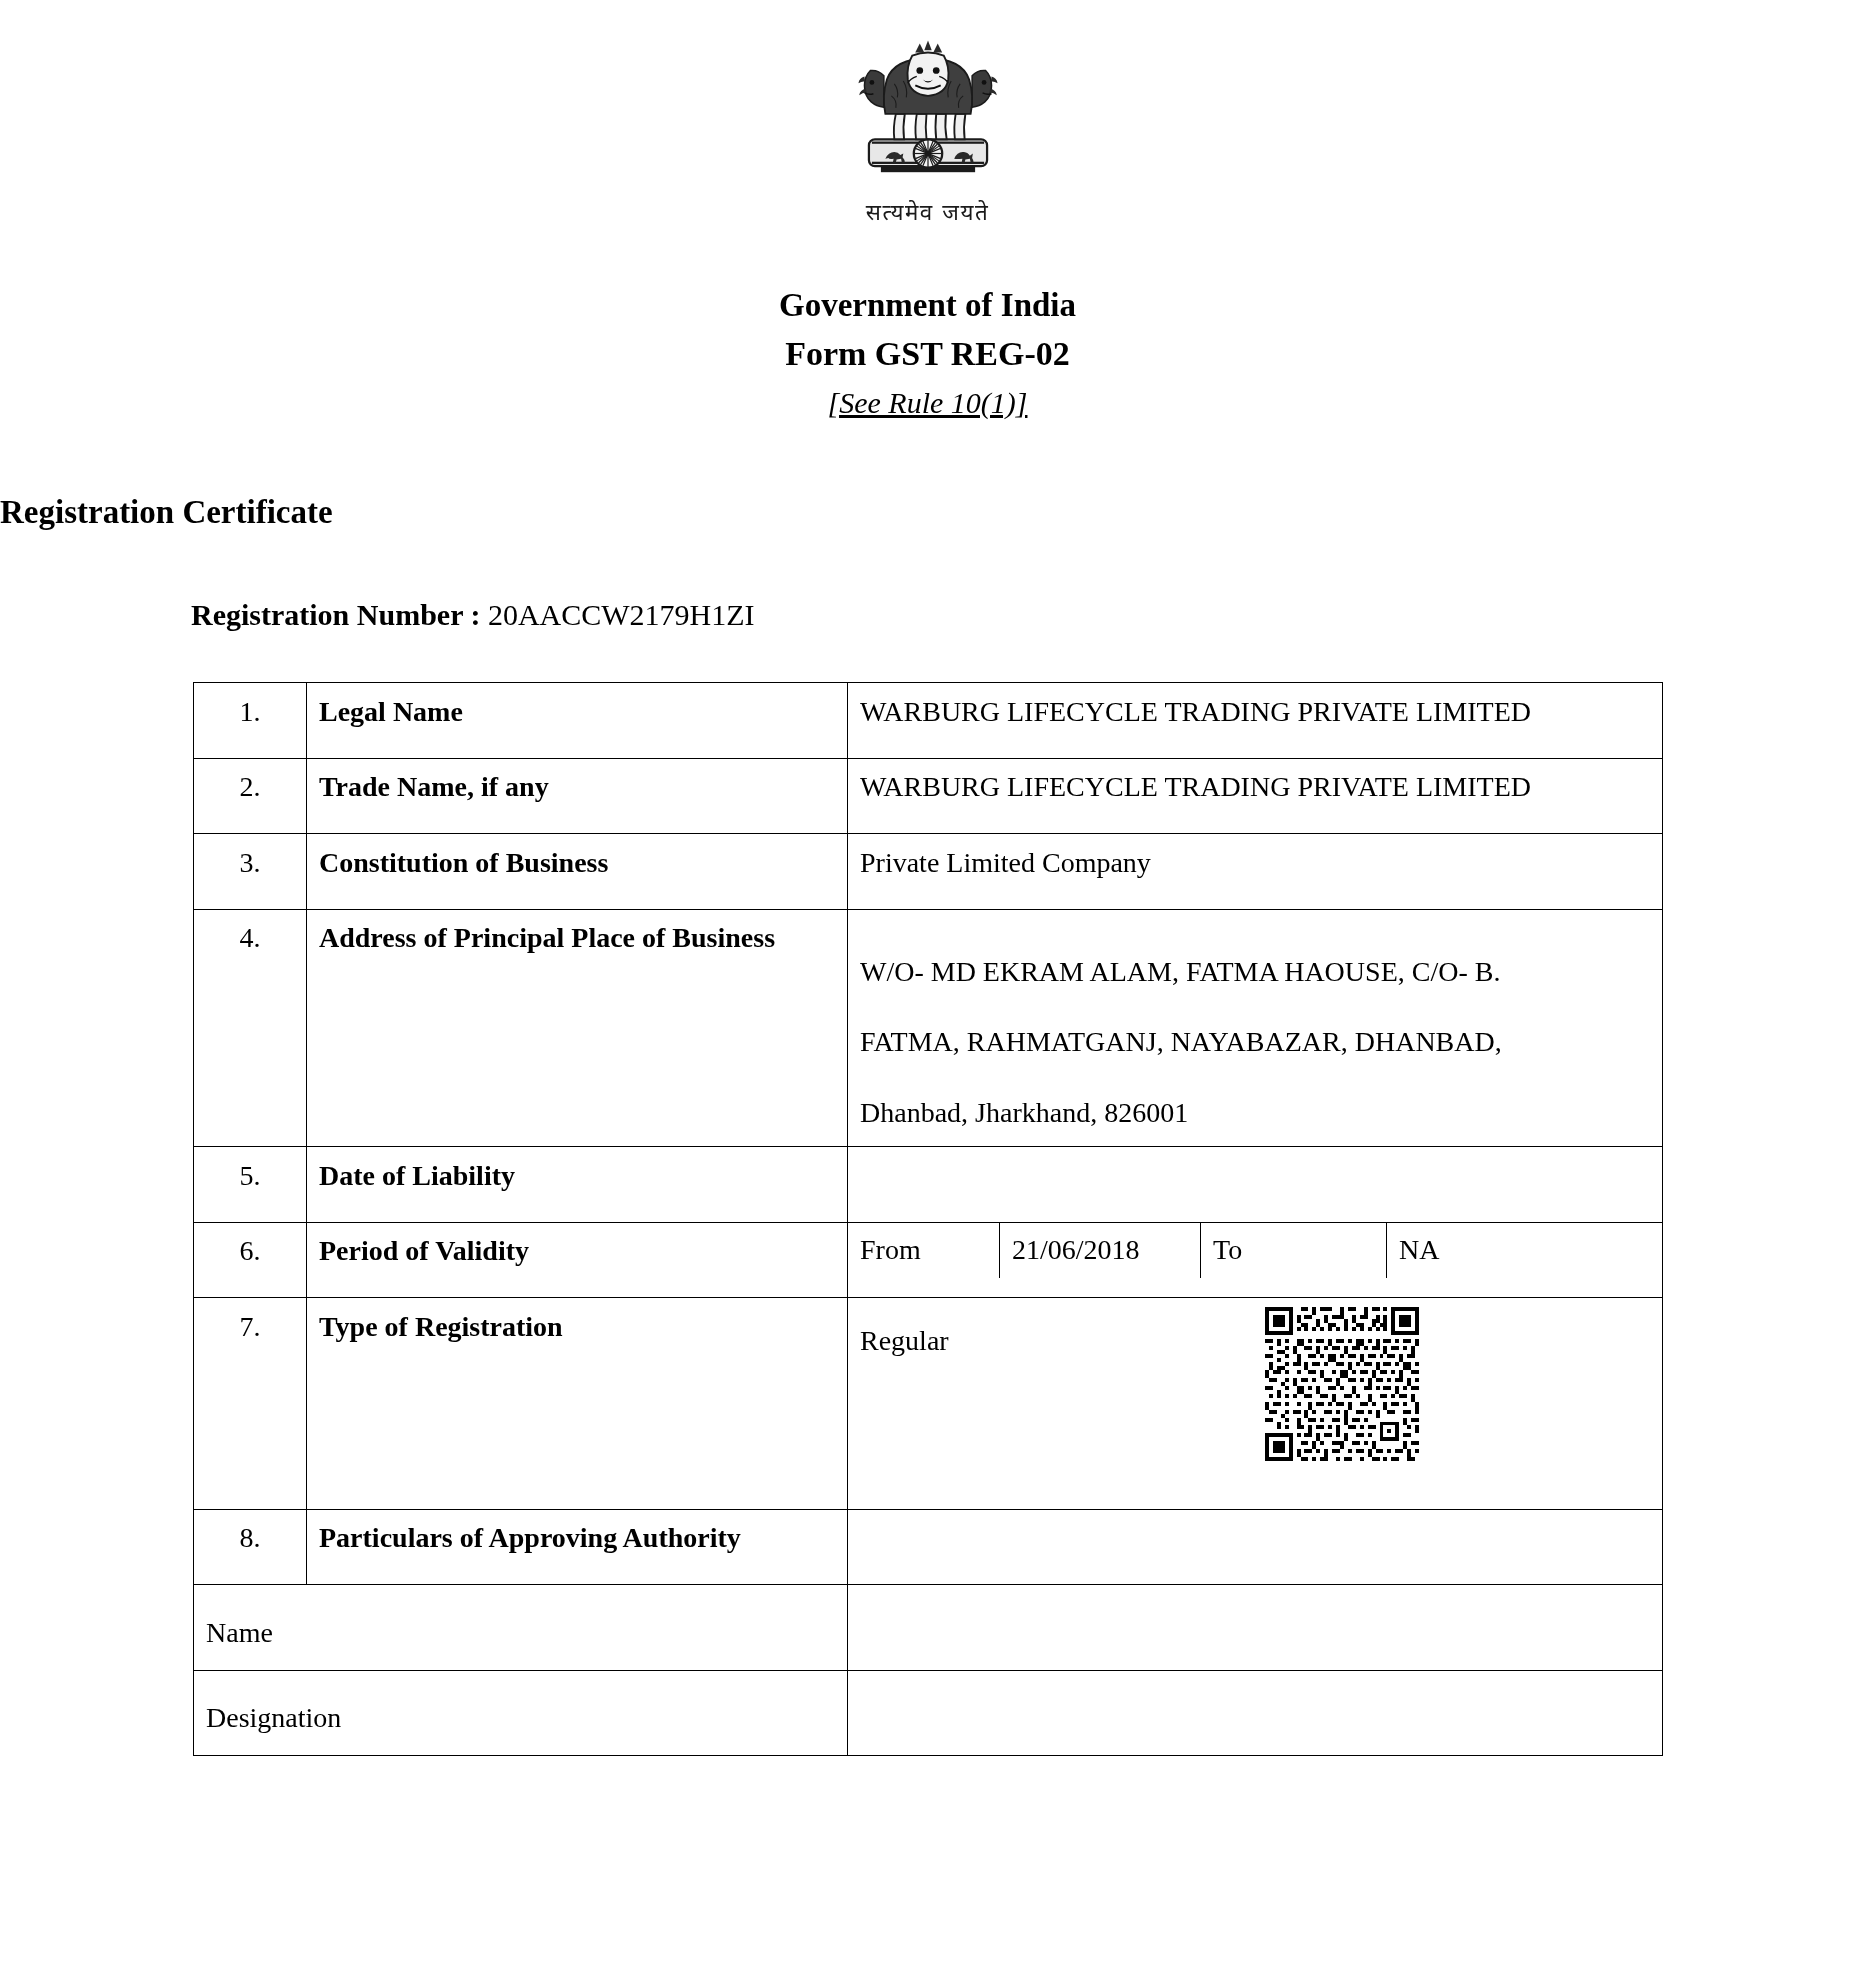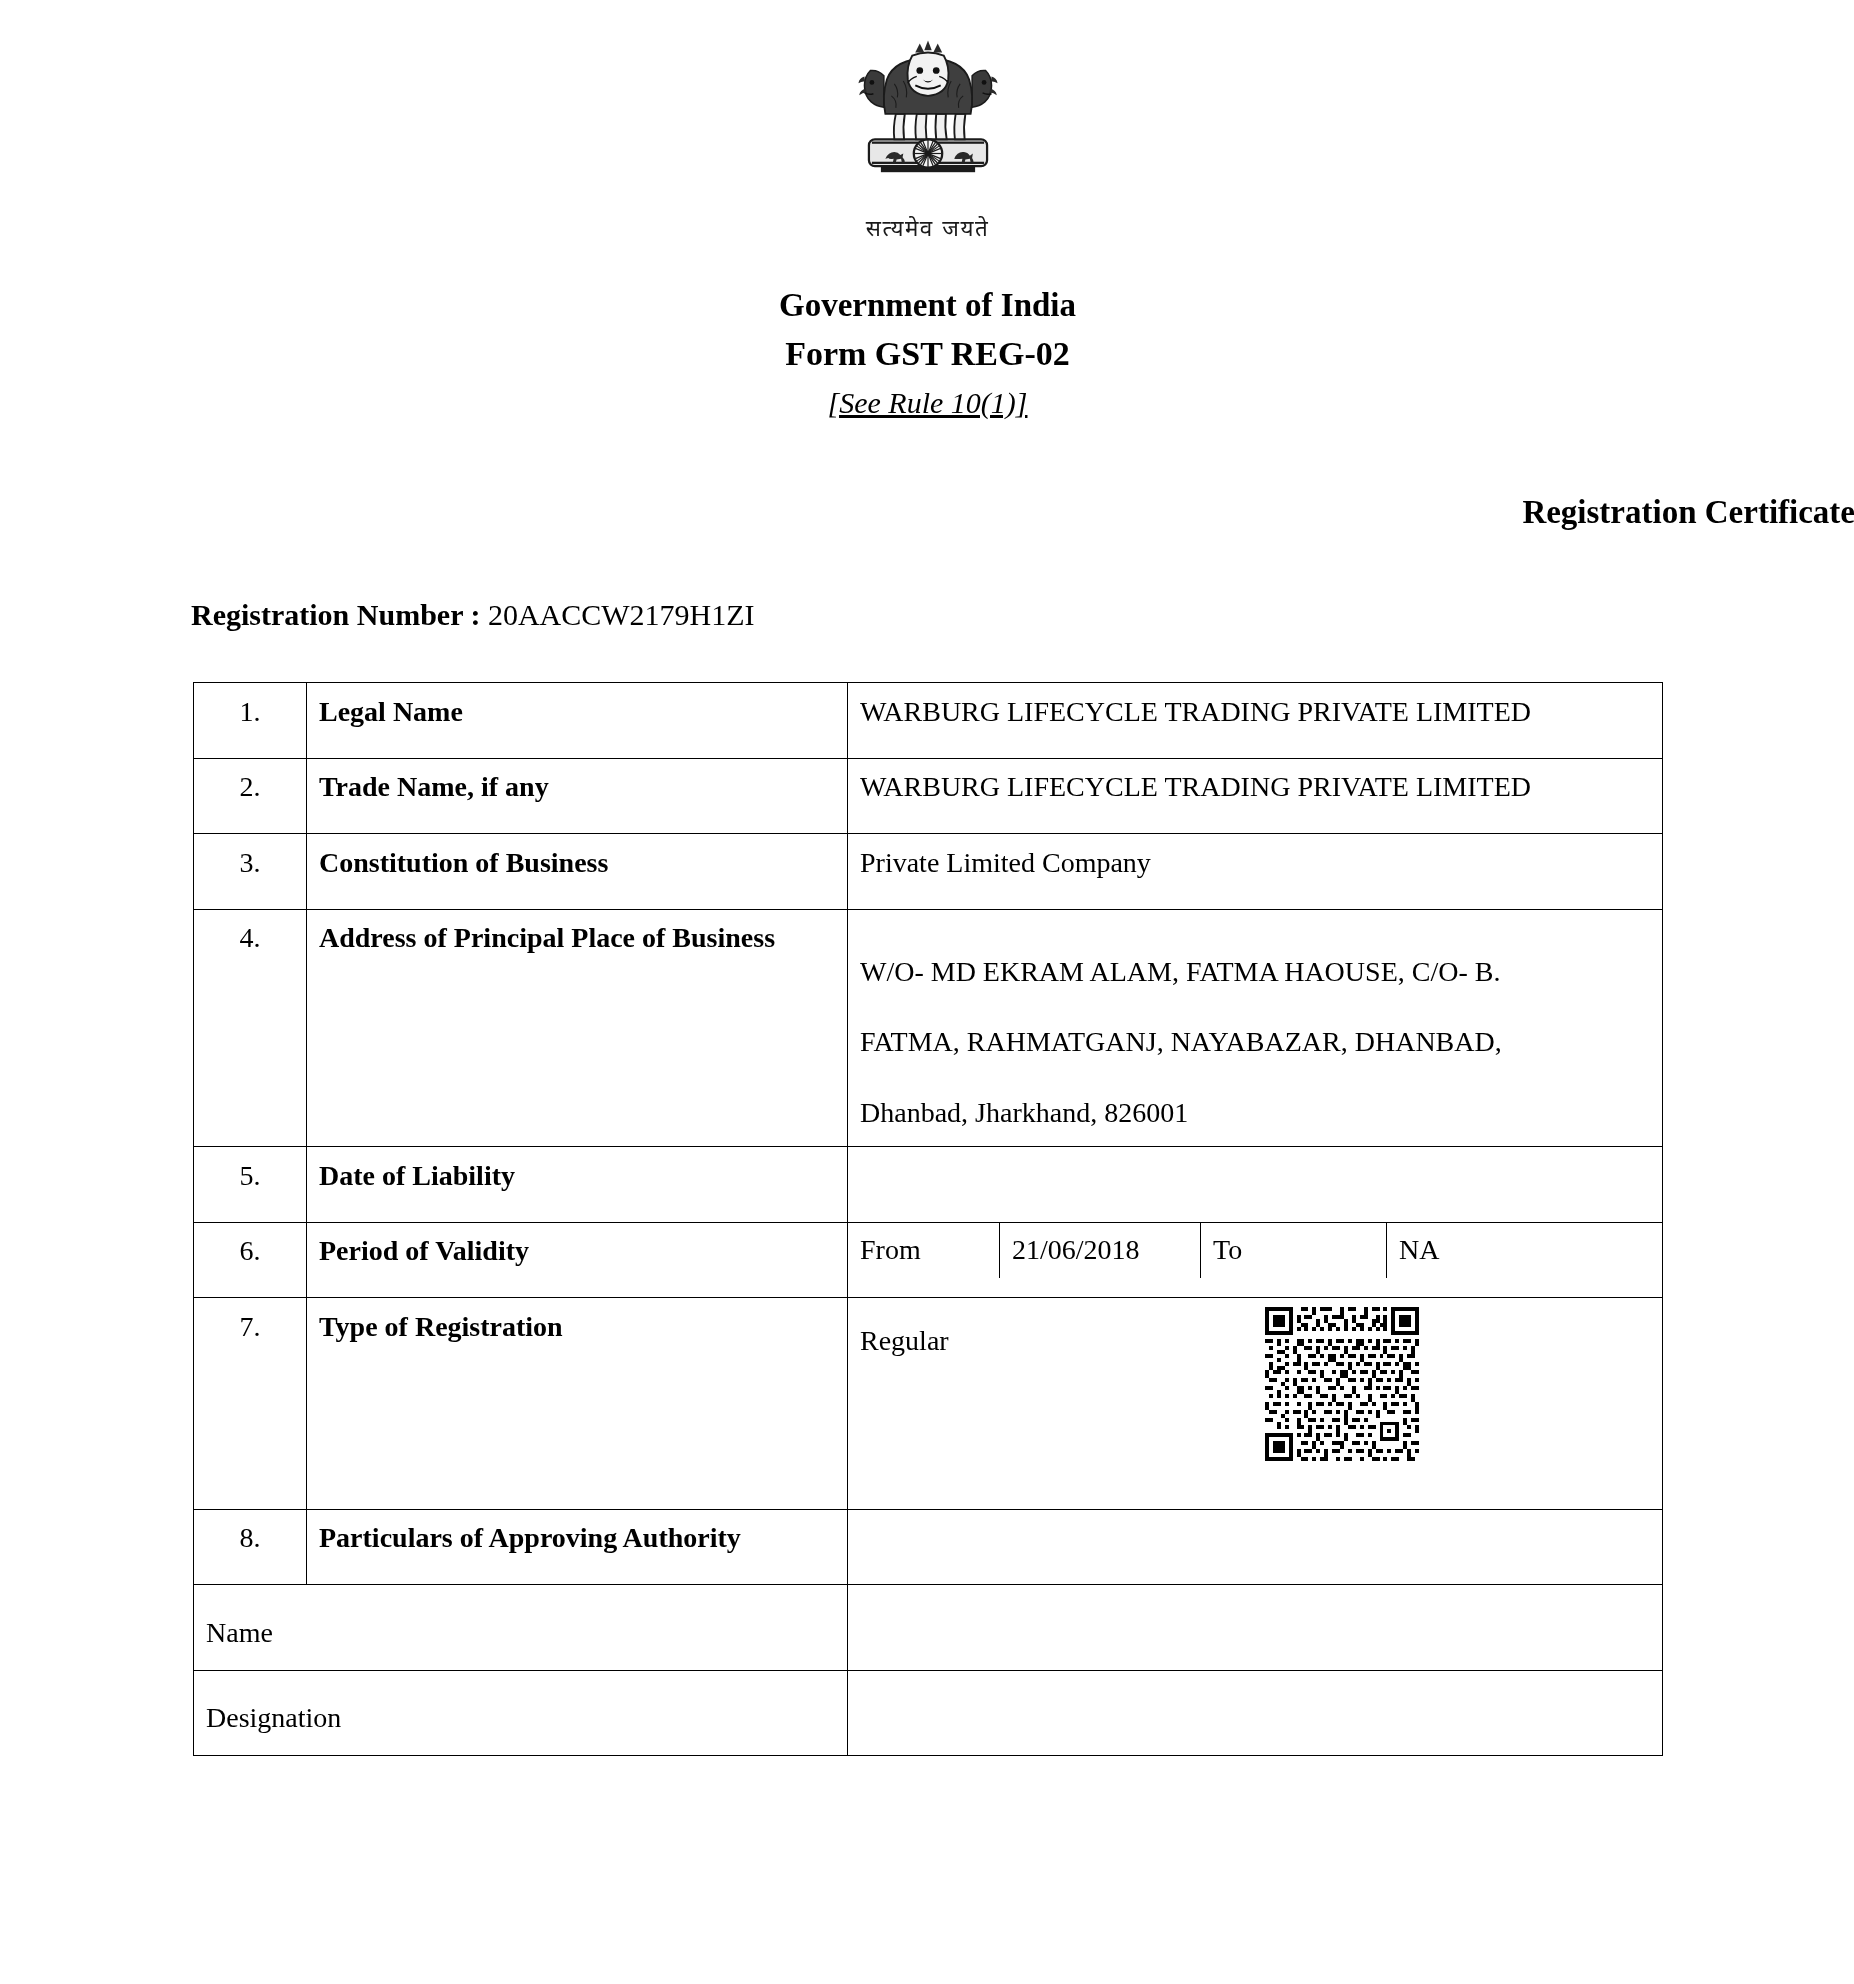--- a/index.html
+++ b/index.html
@@ -29,21 +29,21 @@
     left: 0;
     top: 30px;
     width: 1855px;
     text-align: center;
   }
   .emblem-svg { display: inline-block; }
   .emblem-motto {
     font-family: "DejaVu Sans", sans-serif;
     font-size: 22.4px;
     letter-spacing: 1.5px;
-    margin-top: 17px;
+    margin-top: 1px;
     color: #1a1a1a;
   }
 
   
   .hdr-block {
     position: absolute;
     left: 0;
     top: 284px;
     width: 1855px;
     text-align: center;
@@ -64,21 +64,21 @@
     font-style: italic;
     line-height: 1.3;
     margin-top: 6px;
     text-decoration: underline;
   }
   .cert-title {
     position: absolute;
     left: 0;
     top: 494px;
     width: 1855px;
-    text-align: right;
+    text-align: left;
     font-size: 33px;
     font-weight: bold;
   }
   .reg-number {
     position: absolute;
     left: 191px;
     top: 598px;
     font-size: 30px;
   }
   .reg-number b { font-weight: bold; }

